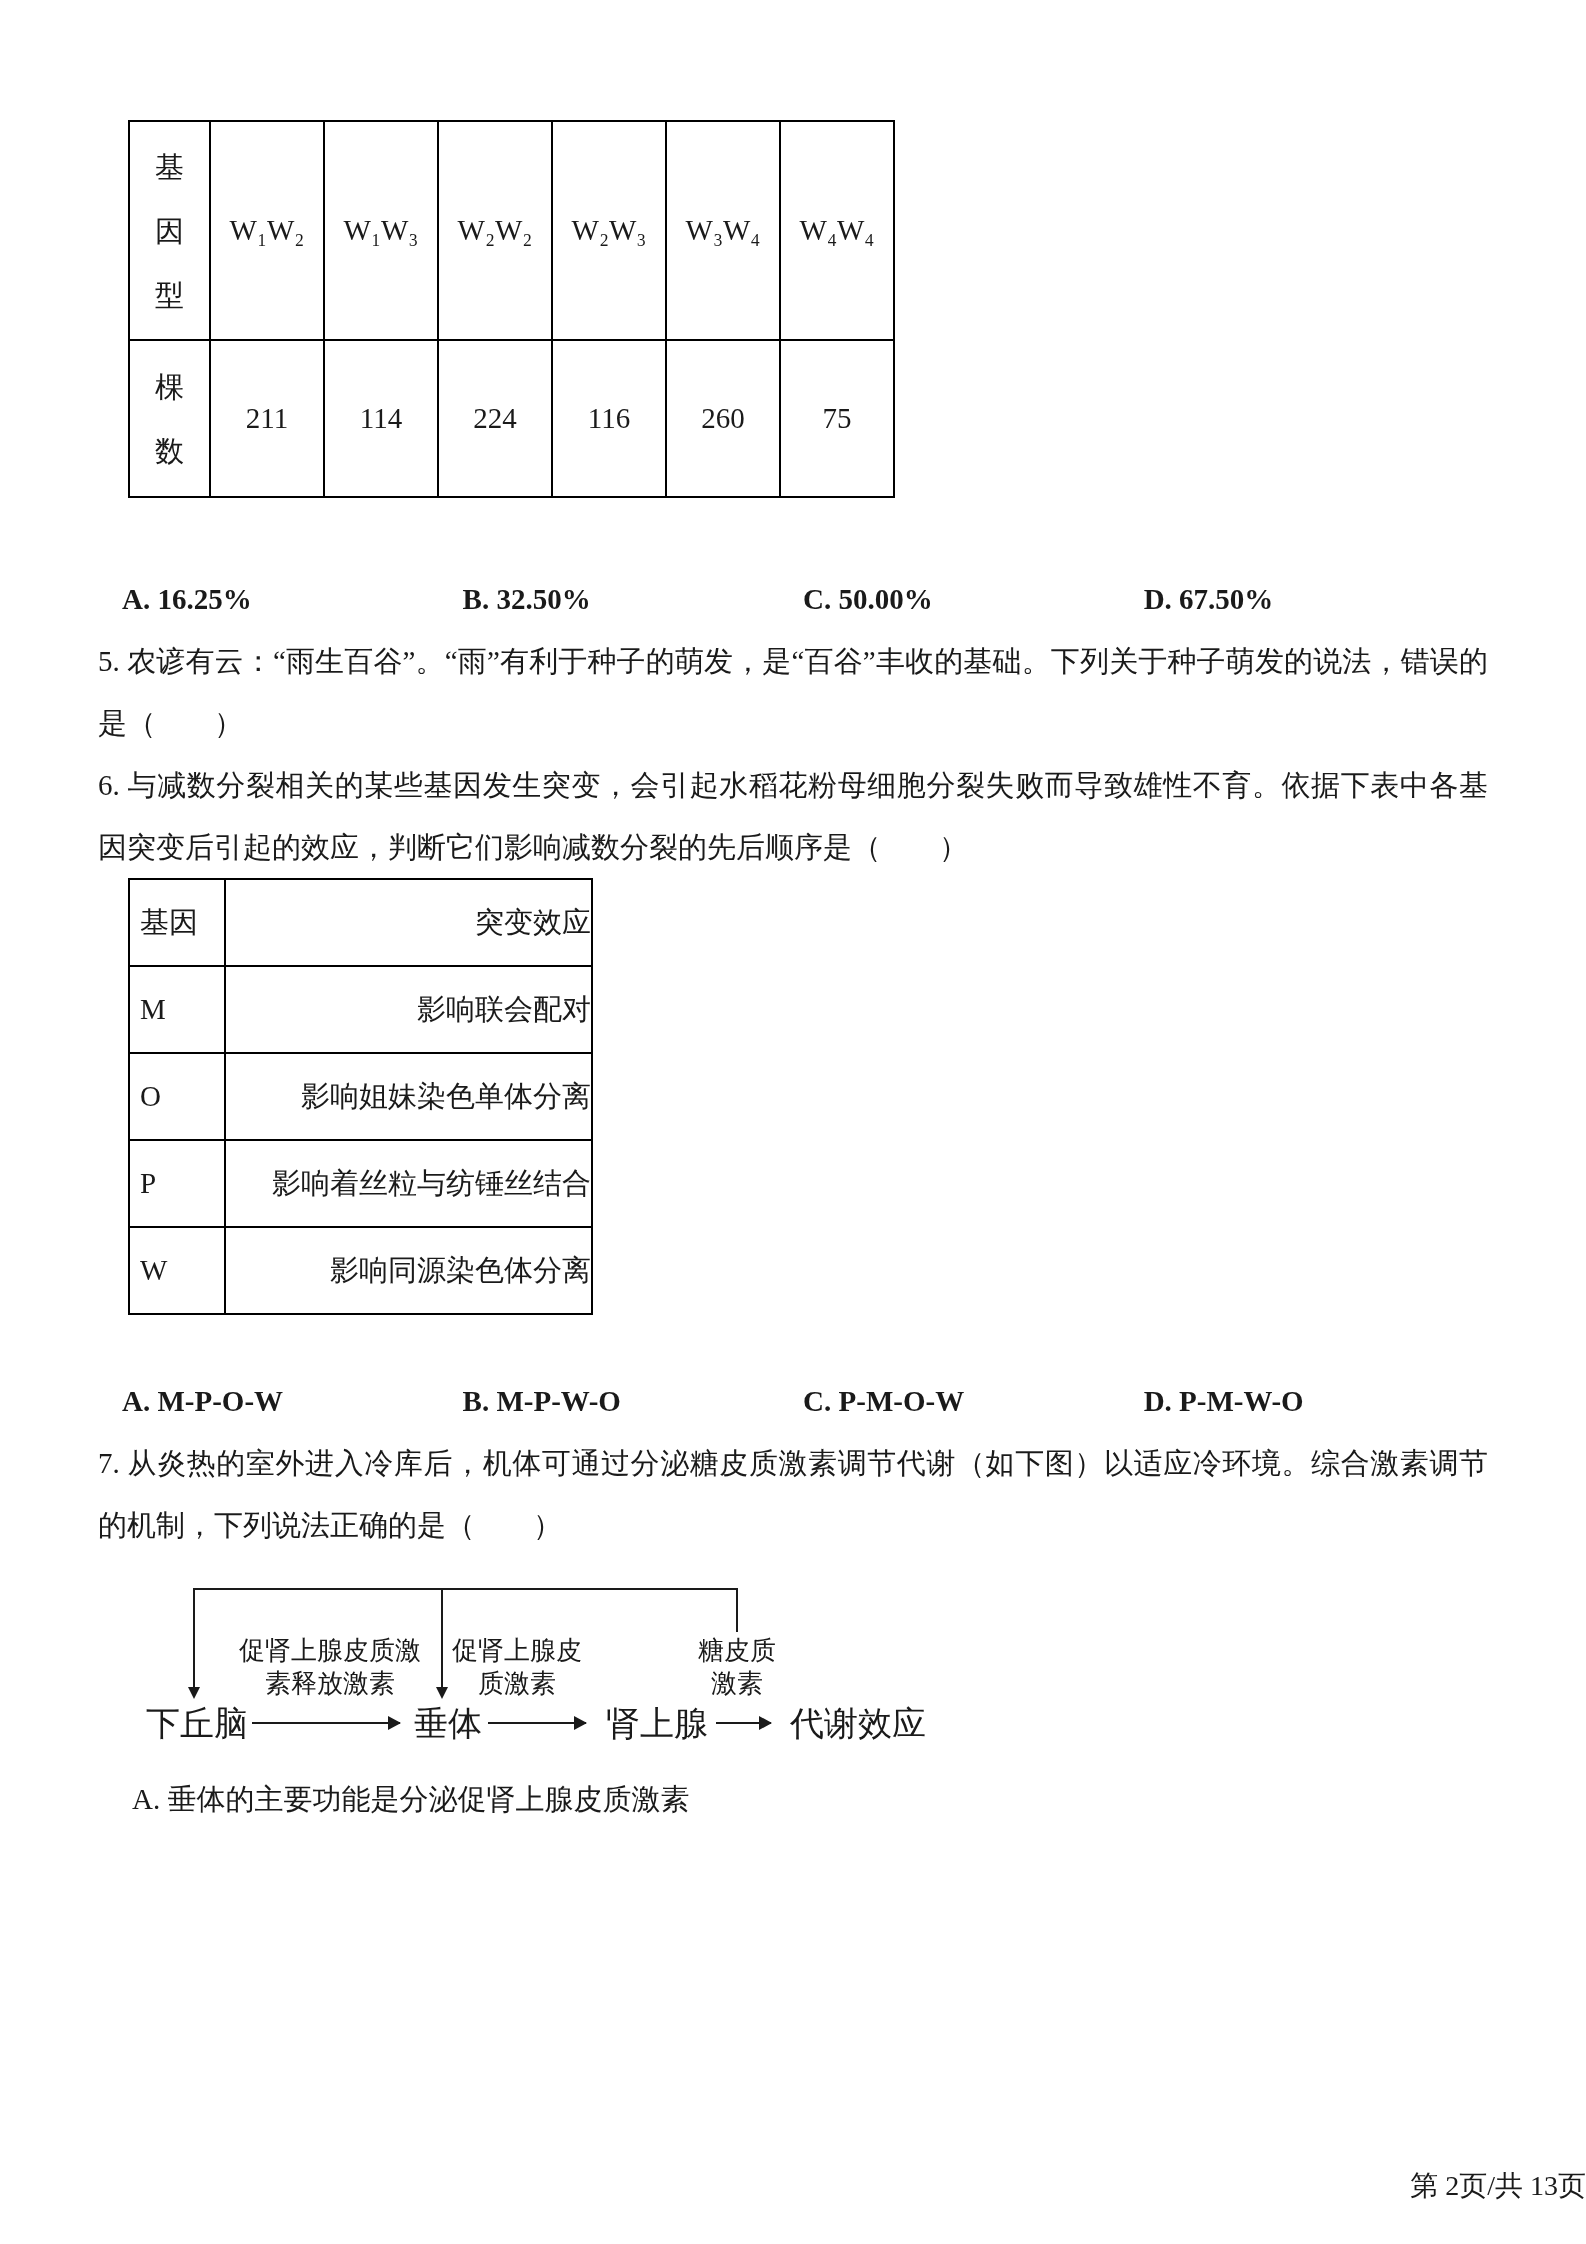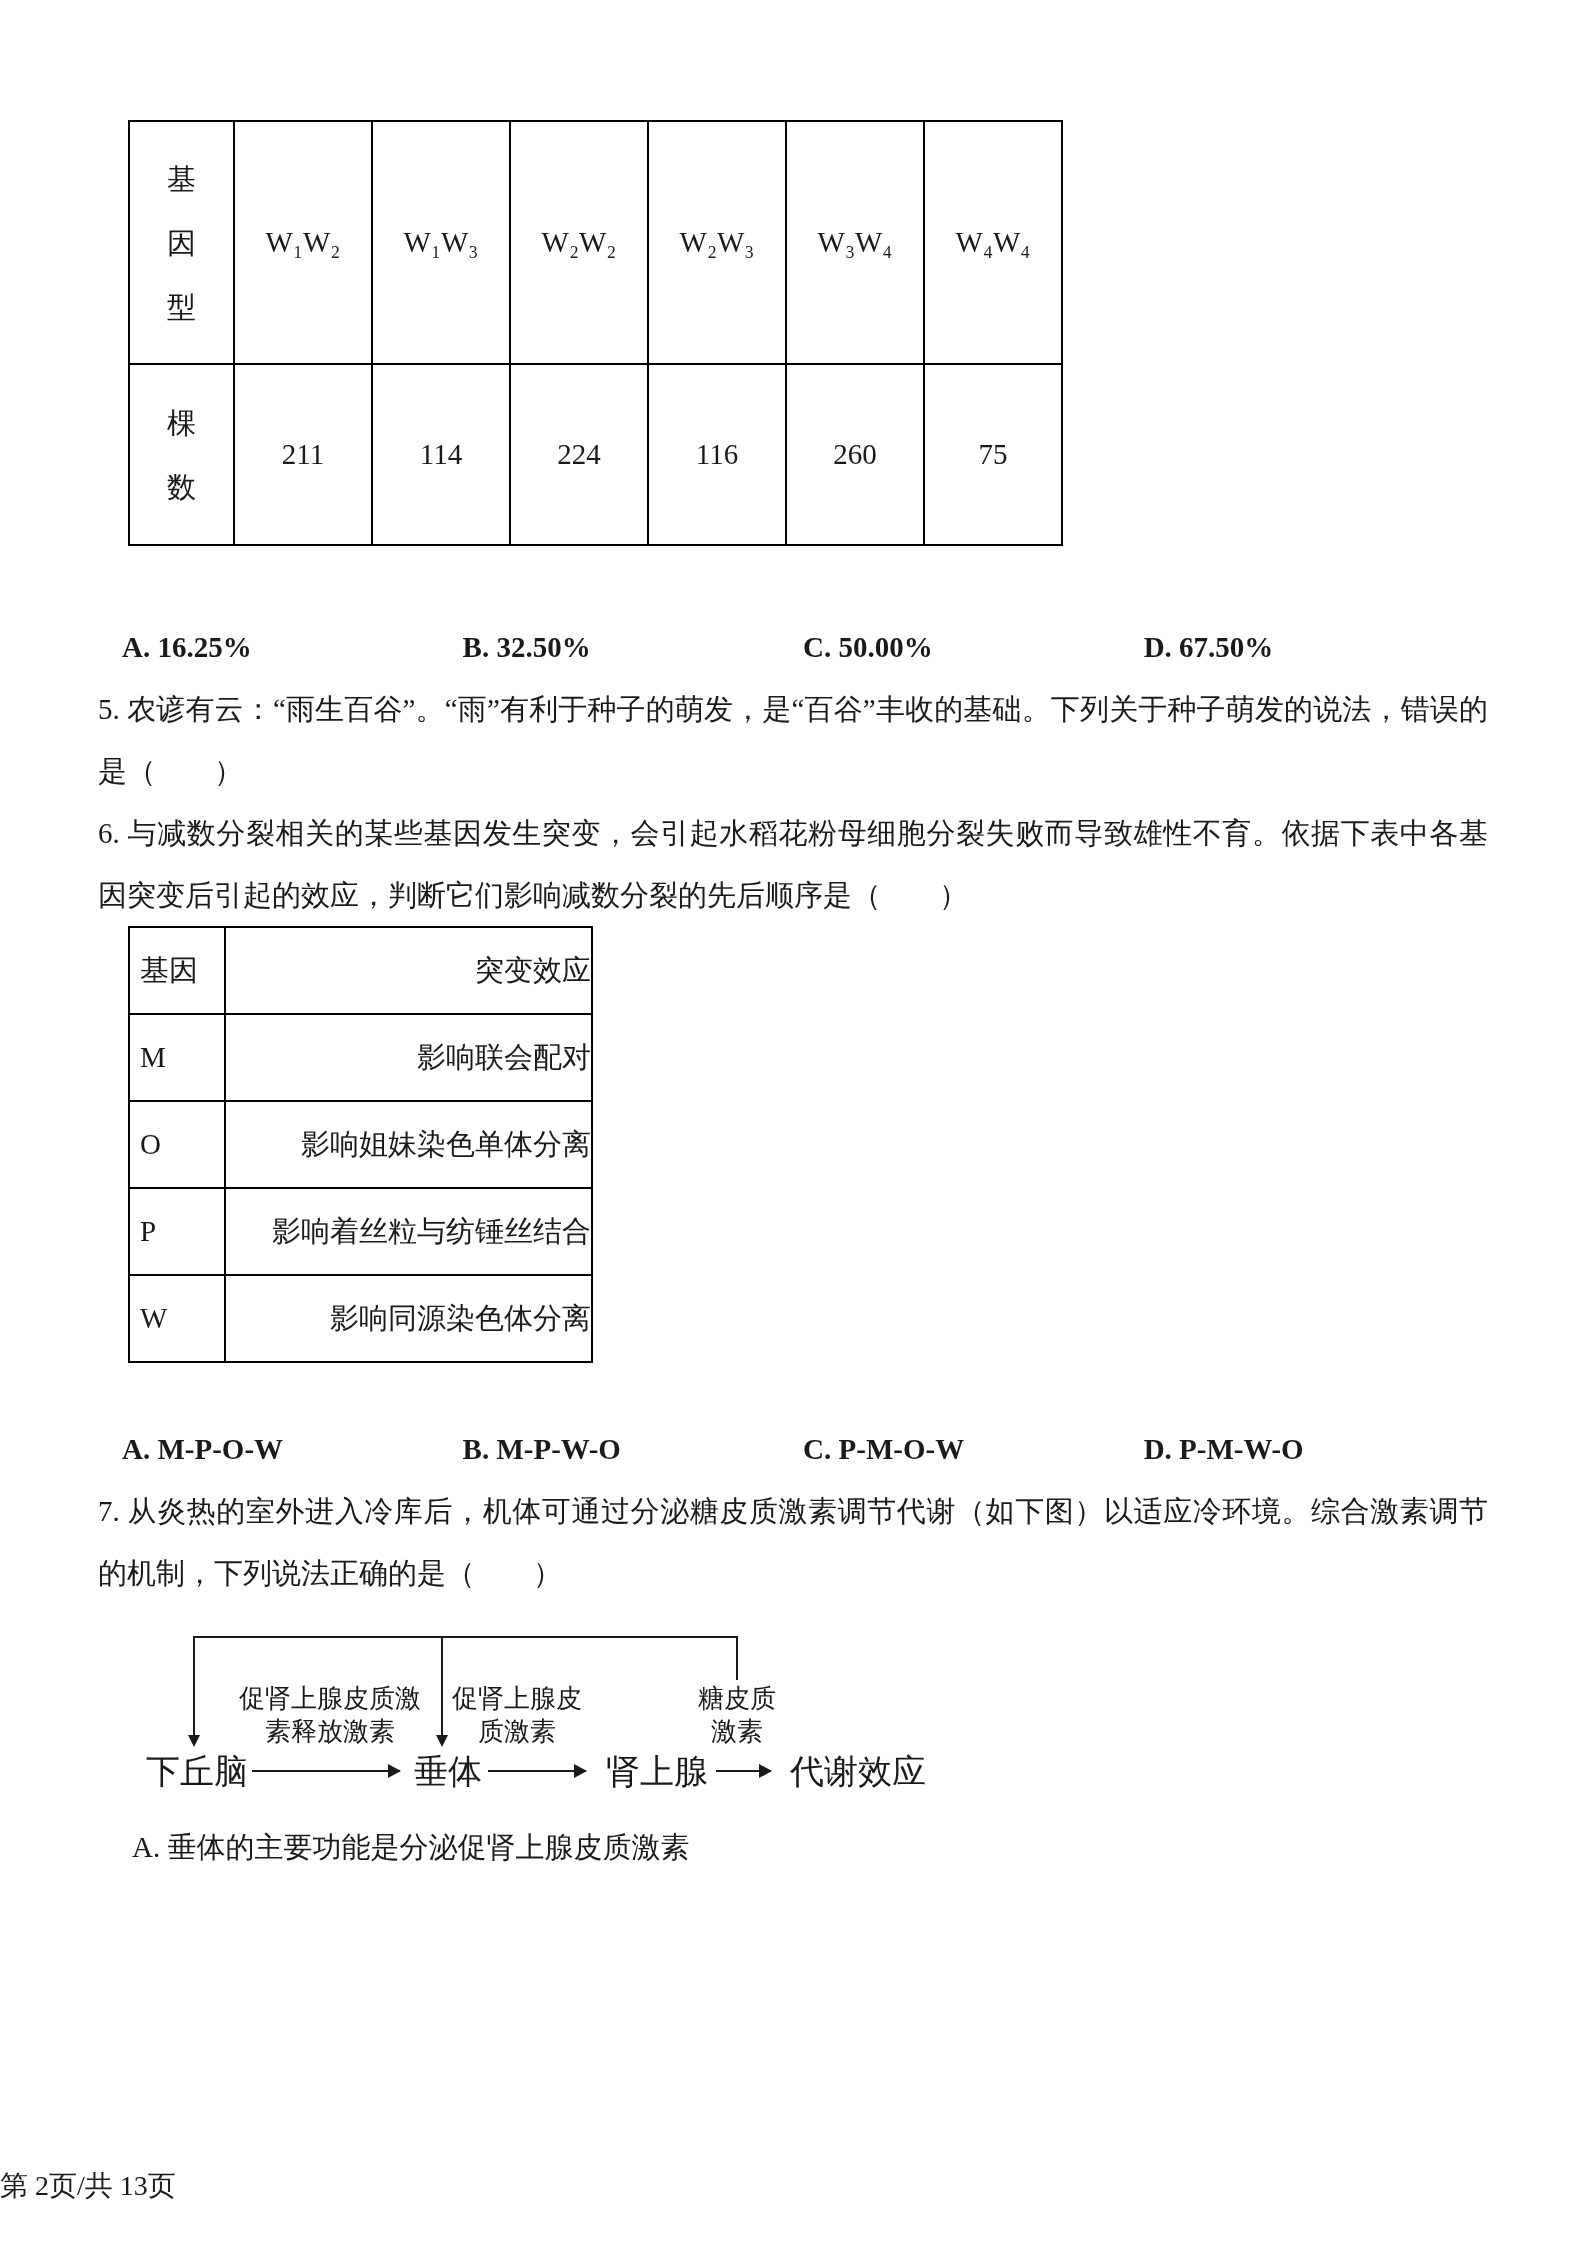--- a/index.html
+++ b/index.html
@@ -14,21 +14,21 @@
   .qtext { font-size:29px; line-height:62px; text-align:justify; margin:0; }
   .optline { font-size:29px; line-height:62px; padding-left:34px; }
   .optrow { display:flex; width:100%; }
   .optrow .o { width:24.5%; box-sizing:border-box; padding-left:24px;
                font-size:29px; line-height:62px; white-space:nowrap;font-weight:bold; }
   .optrow.q4 { margin-top:70px; }
   .optrow.q6 { margin-top:55px; }
 
   
   .t1 { margin:120px 0 0 30px; border-collapse:collapse; }
-  .t1 td { border:2px solid #000; text-align:center; font-size:29px; padding:16px; }
+  .t1 td { border:2px solid #000; text-align:center; font-size:29px; padding:4px; }
   .t1 td.hd { width:71px; }
   .t1 td.ch { width:104px; }
   .t1 tr.r1 td { height:209px; }
   .t1 tr.r2 td { height:147px; }
   .t1 .vtext { display:inline-block; width:31px; word-break:break-all;
                line-height:64px; text-align:center; }
 
   
   .t2 { margin:0 0 0 30px; border-collapse:collapse; }
   .t2 td { border:2px solid #000; height:85px; font-size:29px;
@@ -61,21 +61,21 @@
   .arr { position:absolute; top:166px; border-top:2px solid #1a1a1a; }
   .arr::after { content:""; position:absolute; right:-1px; top:-8px;
     border-left:13px solid #1a1a1a; border-top:7px solid transparent;
     border-bottom:7px solid transparent; }
   .a1 { left:154px; width:148px; }
   .a2 { left:390px; width:98px;  }
   .a3 { left:618px; width:55px;  }
 
   
   .footer { position:absolute; left:0; right:0; top:2166px;
-            text-align:left; font-size:28px; line-height:40px; }
+            text-align:right; font-size:28px; line-height:40px; }
 </style>
 </head>
 <body>
 
 <div class="page">
   <div class="content">
 
     <table class="t1">
       <tbody>
           <tr class="r1">

